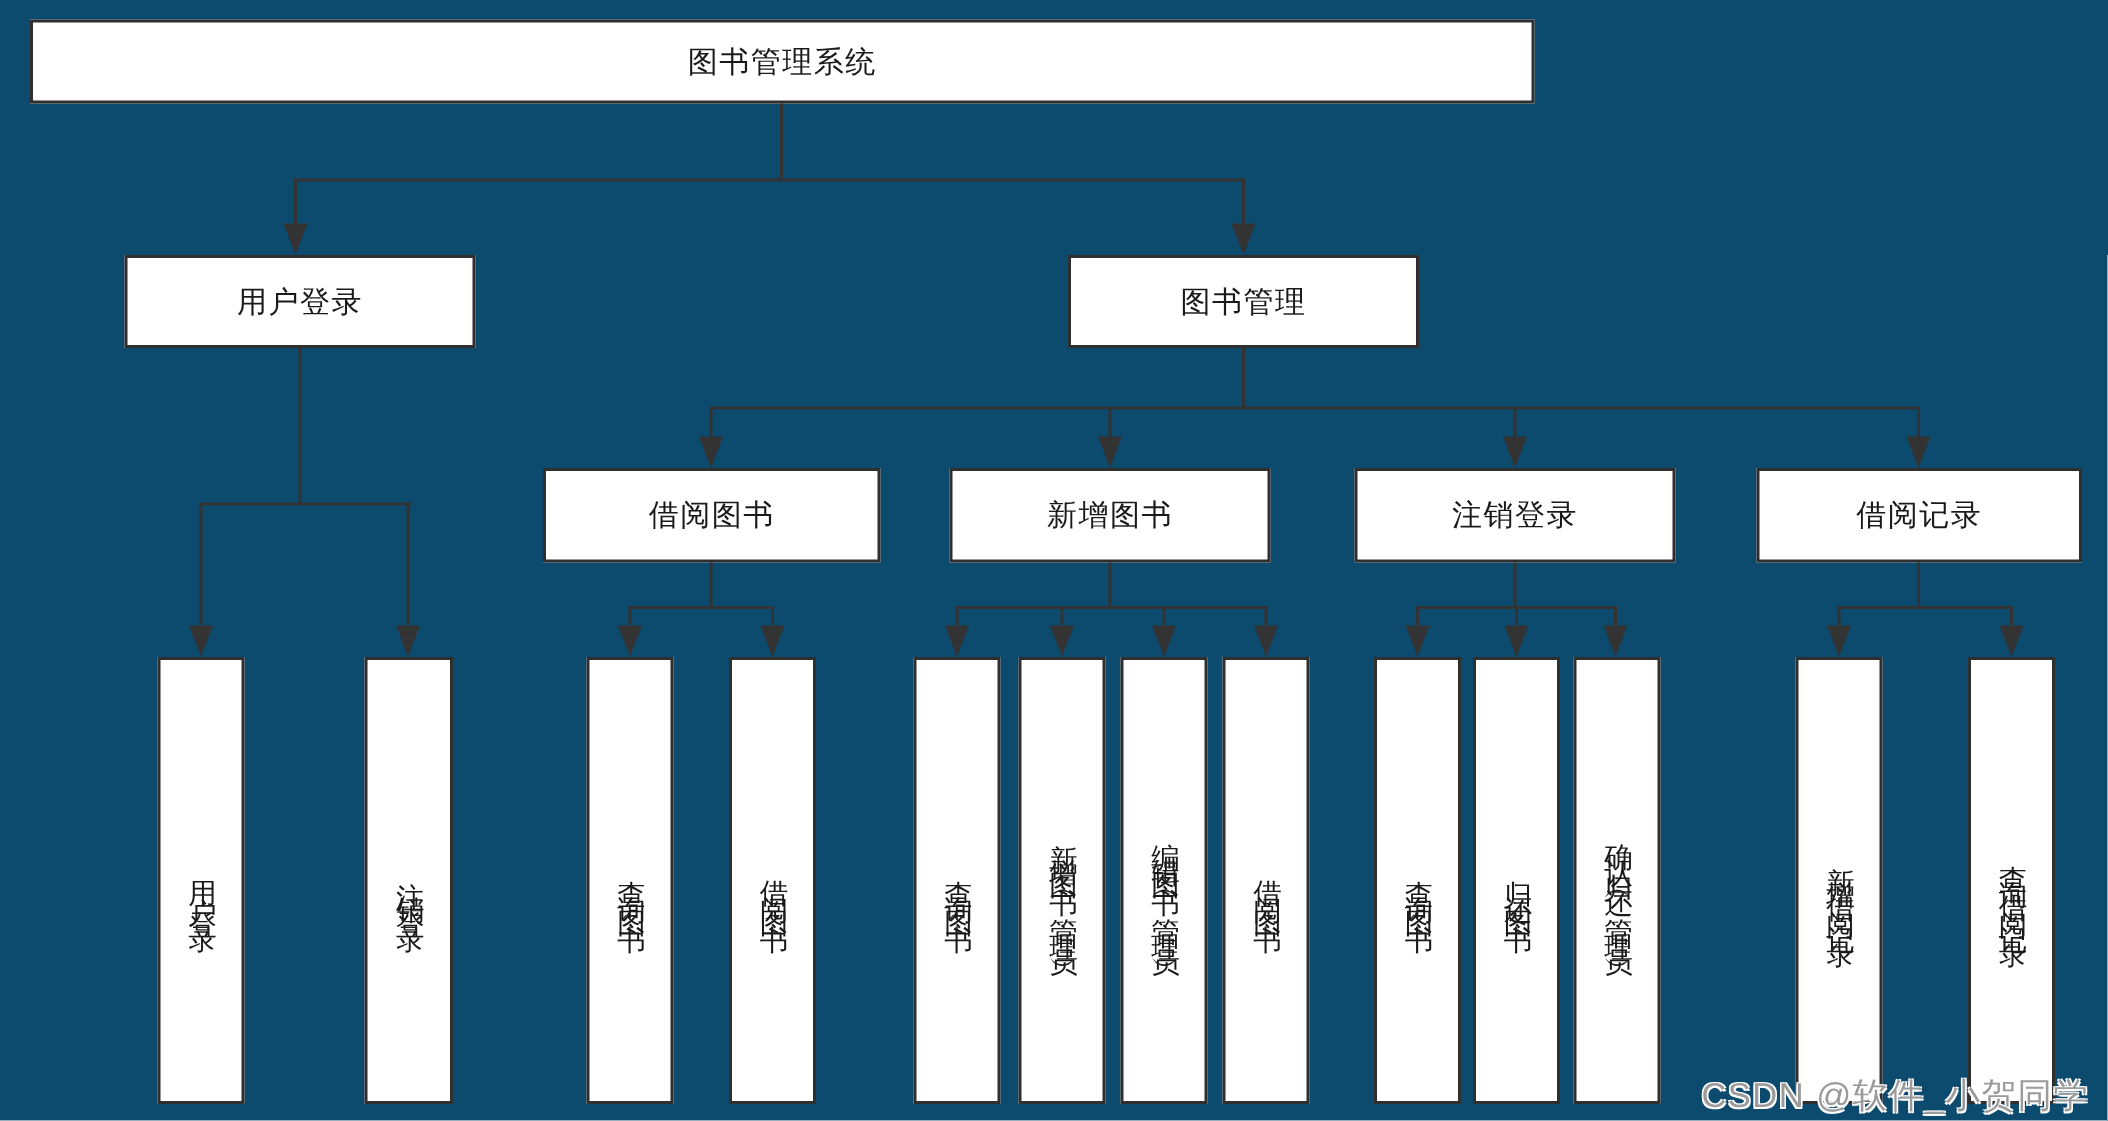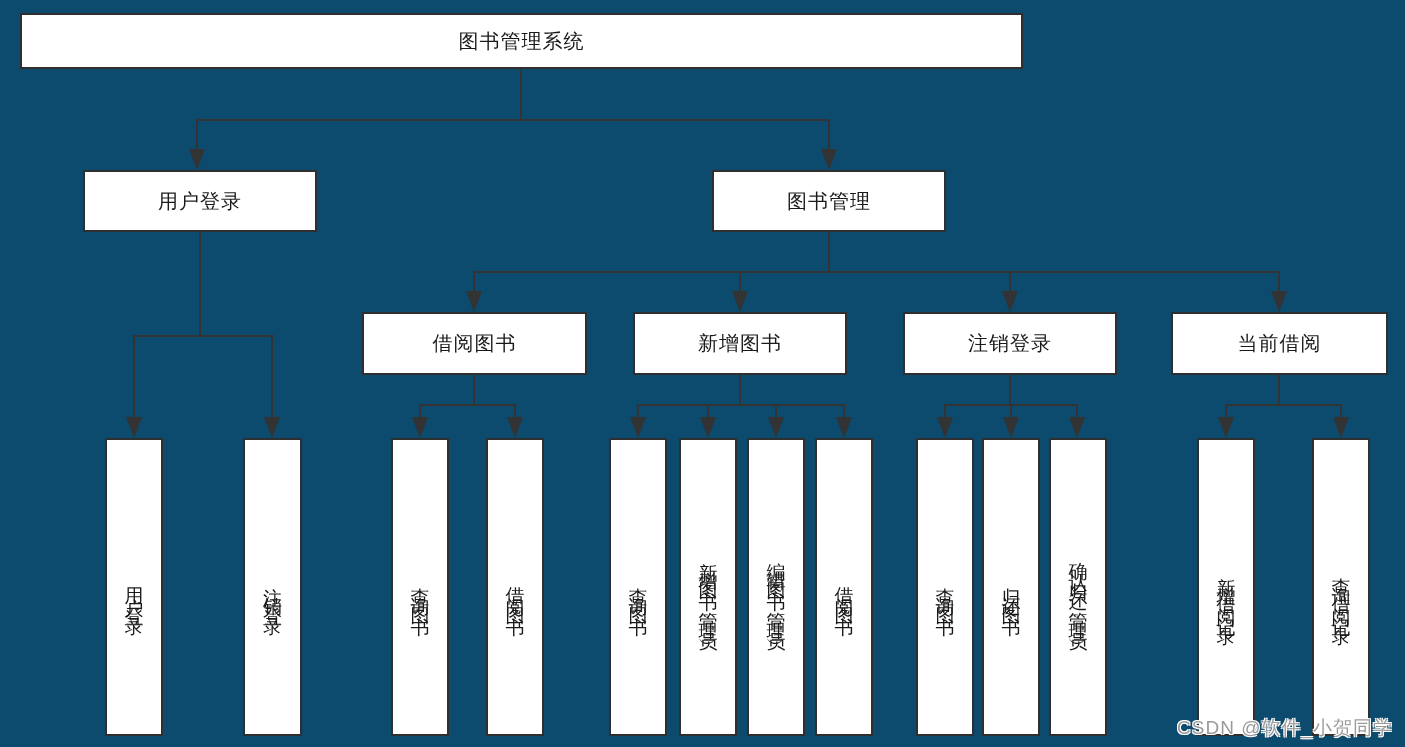--- a/index.html
+++ b/index.html
@@ -48,21 +48,21 @@
     position: absolute;
     width: 0; height: 0;
     border-left: 8px solid transparent;
     border-right: 8px solid transparent;
     border-top: 21px solid #333333;
   }
   .watermark {
     position: absolute;
     top: 715px;
     right: 12px;
-    font-size: 19px;
+    font-size: 23px;
     color: #9b9b9b;
     text-shadow: 1px 1px 0 #ffffff, -1px -1px 0 #ffffff, 1px -1px 0 #ffffff, -1px 1px 0 #ffffff;
     letter-spacing: 1px;
   }
 </style>
 </head>
 <body>
 
 <div id="stage">
 
@@ -105,21 +105,21 @@
   <div class="hbox" style="left:362px; top:312px; width:225px; height:63px;">
     <span>借阅图书</span>
   </div>
   <div class="hbox" style="left:633px; top:312px; width:214px; height:63px;">
     <span>新增图书</span>
   </div>
   <div class="hbox" style="left:903px; top:312px; width:214px; height:63px;">
     <span>注销登录</span>
   </div>
   <div class="hbox" style="left:1171px; top:312px; width:217px; height:63px;">
-    <span>当前借阅</span>
+    <span>借阅记录</span>
   </div>
 
   <div class="vl" style="left:473px; top:375px; height:31px;"></div>
   <div class="hl" style="left:419px; top:404px; width:97px;"></div>
   <div class="vl" style="left:419px; top:404px; height:13px;"></div>
   <div class="arrow" style="left:412px; top:417px;"></div>
   <div class="vl" style="left:514px; top:404px; height:13px;"></div>
   <div class="arrow" style="left:507px; top:417px;"></div>
 
   <div class="vl" style="left:739px; top:375px; height:31px;"></div>

